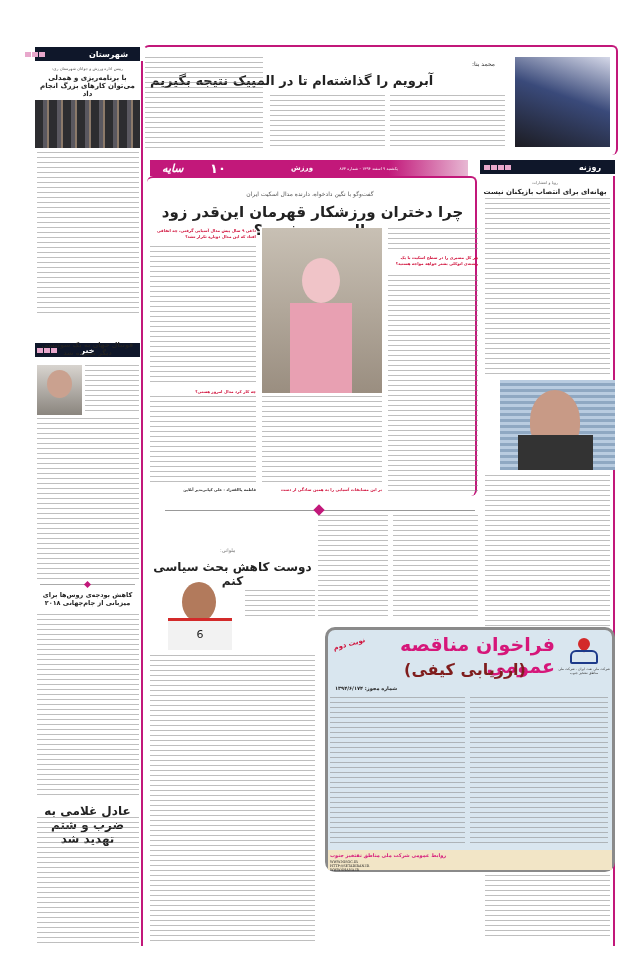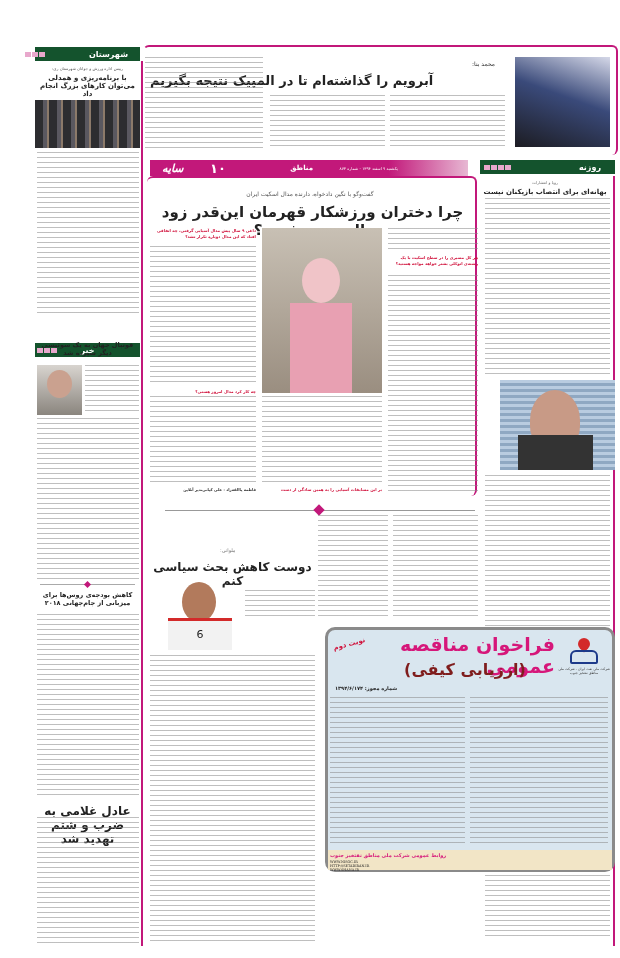--- a/index.html
+++ b/index.html
@@ -1,40 +1,40 @@
 <!DOCTYPE html>
 <html><head>
 <meta charset="utf-8">
 <style>
   *{box-sizing:border-box;margin:0;padding:0}
   body{width:620px;height:958px;background:#fff;font-family:"DejaVu Sans",sans-serif;position:relative;overflow:hidden;direction:rtl}
   .abs{position:absolute}
   .lines{background:repeating-linear-gradient(to bottom,#8a8a8a 0 1px,transparent 1px 5px);opacity:.55}
-  .pinkbar{background:#14532d;color:#fff;font-weight:bold;font-size:8px;height:14px;display:flex;align-items:center}
+  .pinkbar{background:#0f172a;color:#fff;font-weight:bold;font-size:8px;height:14px;display:flex;align-items:center}
   .squares{display:flex;gap:1px}
   .squares span{display:block;width:6px;height:5px;background:#e8a8cc}
   .frame{border:2px solid #c2187a;border-radius:6px}
   .hl{font-weight:bold;color:#222;text-align:center}
   .red{color:#d0103a;font-weight:bold}
   .photo{background:linear-gradient(160deg,#5a6a7a,#2a2f38)}
 </style>
 </head>
 <body>
 
 <div class="abs frame" style="left:143px;top:45px;width:475px;height:110px;border-left-color:transparent;border-bottom:none"></div>
 <div class="abs photo" style="left:515px;top:57px;width:95px;height:90px;background:linear-gradient(200deg,#d5d8e8 0,#3a4a7a 45%,#1c1c22 100%)"></div>
 <div class="abs" style="right:125px;top:60px;font-size:6px;color:#333">محمد بنا:</div>
 <div class="abs hl" style="right:110px;top:73px;width:360px;font-size:13px;text-align:left">آبرویم را گذاشته‌ام تا در المپیک نتیجه بگیریم</div>
 <div class="abs lines" style="left:390px;top:95px;width:115px;height:55px"></div>
 <div class="abs lines" style="left:270px;top:95px;width:115px;height:55px"></div>
 <div class="abs lines" style="left:145px;top:57px;width:118px;height:92px"></div>
 
 <div class="abs pinkbar" style="left:150px;top:160px;width:318px;height:16px;background:linear-gradient(to left,#e7b8d3 0,#c2187a 25%,#c2187a 100%)">
   <span style="position:absolute;right:70px;font-size:4px;font-weight:normal">یکشنبه ۹ اسفند ۱۳۹۴ - شماره ۸۷۳</span>
-  <span style="position:absolute;right:155px;font-size:7px">مناطق</span>
+  <span style="position:absolute;right:155px;font-size:7px">ورزش</span>
   <span style="position:absolute;left:60px;font-size:13px">۱۰</span>
   <span style="position:absolute;left:12px;font-size:11px;font-style:italic">سایه</span>
 </div>
 
 <div class="abs pinkbar" style="left:480px;top:160px;width:135px;justify-content:flex-start;padding-right:14px">
   <span>روزنه</span>
   <div class="squares" style="position:absolute;left:4px">
       <span></span>
       <span></span>
       <span></span>

